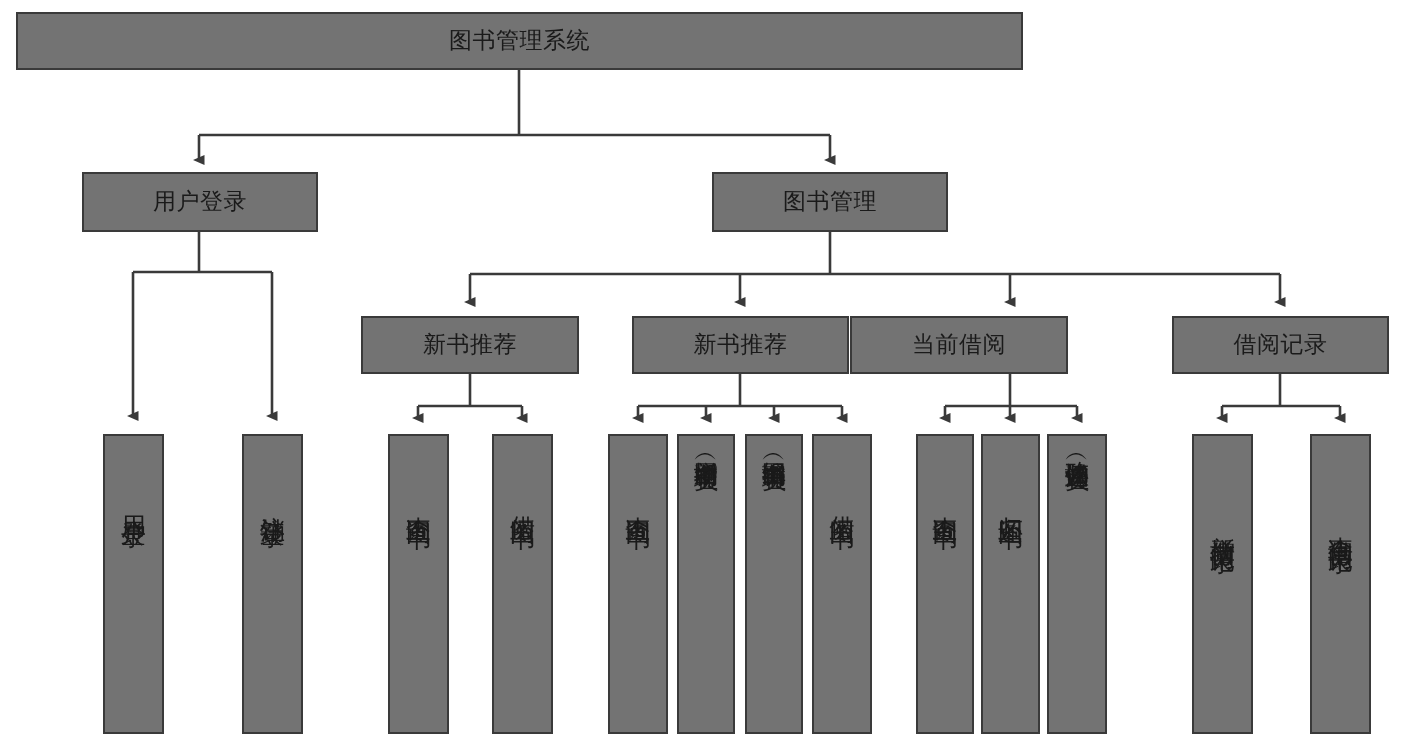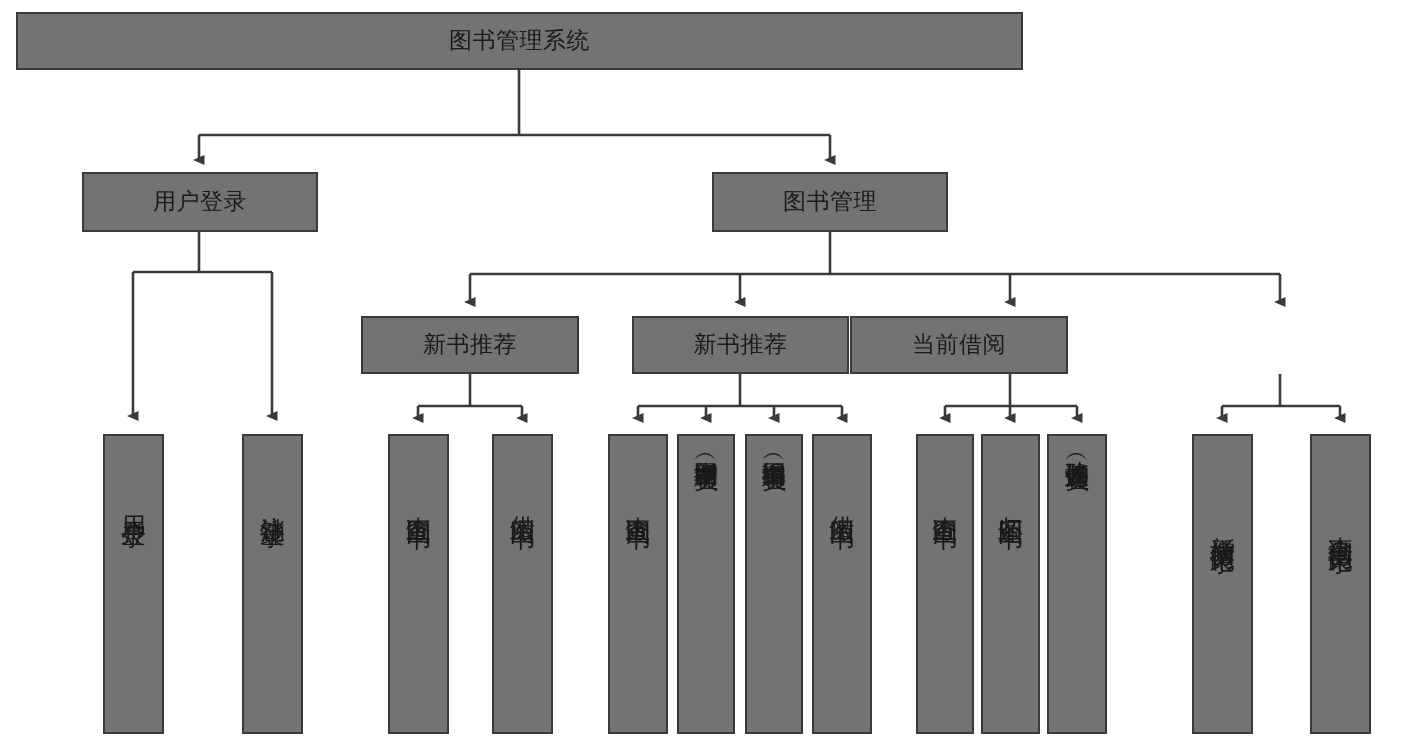--- a/index.html
+++ b/index.html
@@ -153,20 +153,23 @@
   </div>
 
   <div class="node horizontal" style="left:632px; top:316px; width:217px; height:58px;">
     <span class="label">新书推荐</span>
   </div>
 
   <div class="node horizontal" style="left:850px; top:316px; width:218px; height:58px;">
     <span class="label">当前借阅</span>
   </div>
 
+  <div class="node horizontal" style="left:1172px; top:316px; width:217px; height:58px;">
+    <span class="label">借阅记录</span>
+  </div>
 
   <div class="node vertical mid-pad" style="left:103px; top:434px; width:61px; height:300px;">
     <span class="label">用户登录</span>
   </div>
 
   <div class="node vertical mid-pad" style="left:242px; top:434px; width:61px; height:300px;">
     <span class="label">注销登录</span>
   </div>
 
   <div class="node vertical mid-pad" style="left:388px; top:434px; width:61px; height:300px;">

